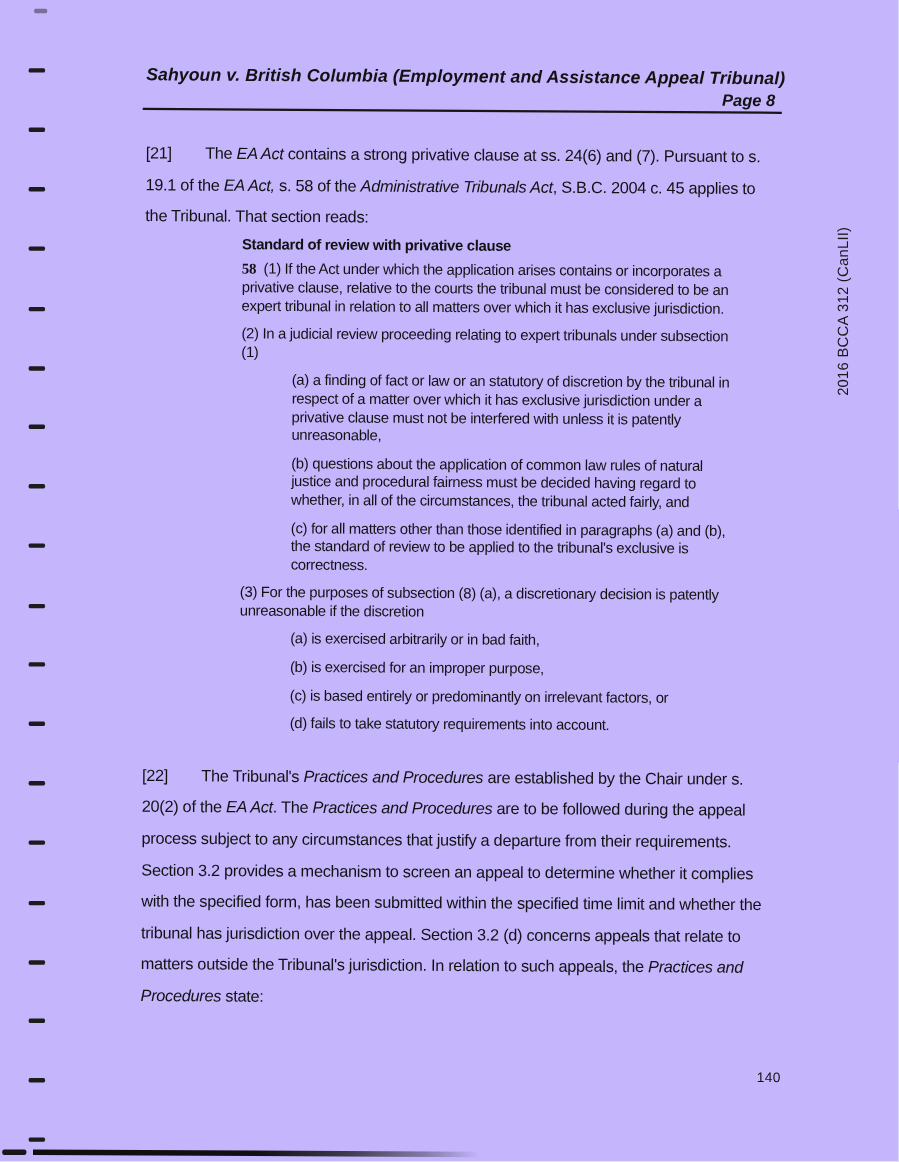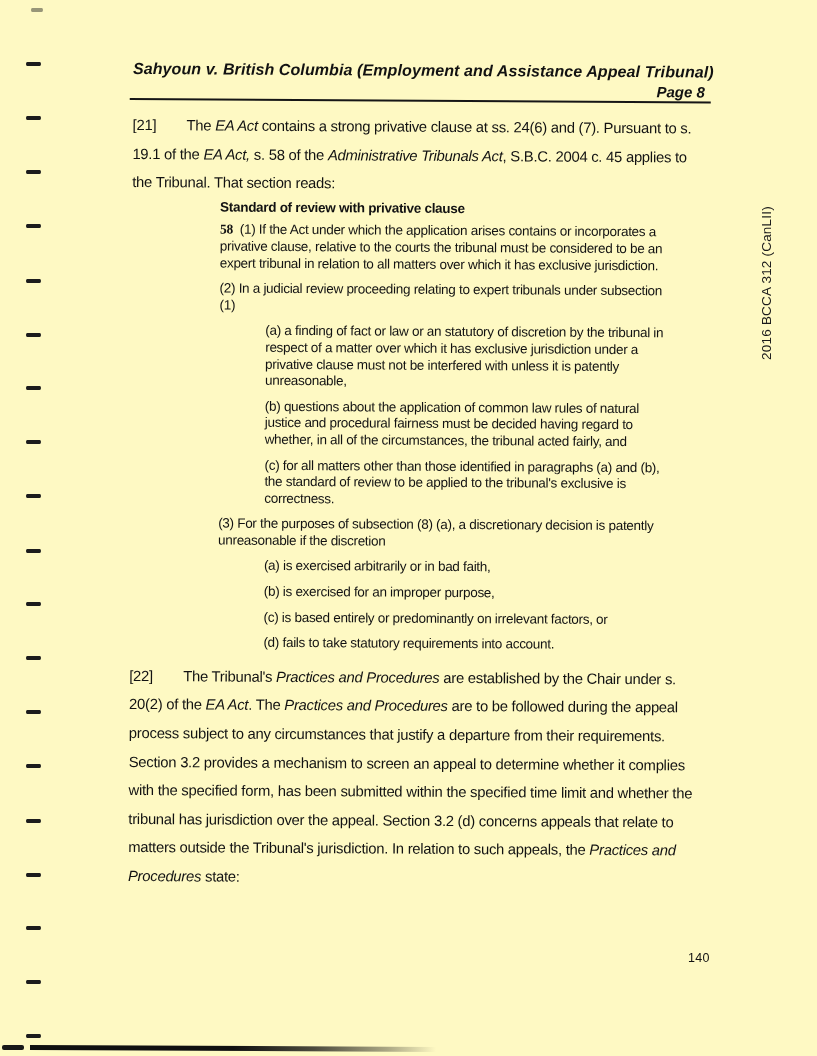--- a/index.html
+++ b/index.html
@@ -1,20 +1,20 @@
 <!DOCTYPE html>
 <html><head>
 <meta charset="utf-8">
 <style>
   html, body { margin: 0; padding: 0; background: #ffffff; }
   .page {
     position: relative;
     width: 817px;
     height: 1056px;
-    background: #fef9c3;
+    background: #c4b5fd;
     overflow: hidden;
     font-family: "Liberation Sans", sans-serif;
     color: #121212;
   }
   .content {
     position: absolute;
     left: 133px;
     top: 60px;
     width: 578px;
     transform: rotate(0.35deg);
@@ -41,21 +41,21 @@
     border-top: 2.5px solid #161616;
     margin: 1px 0 0 -3px;
     width: 581px;
   }
   .para {
     font-size: 14.8px;
     line-height: 28.6px;
     letter-spacing: -0.25px;
     margin-top: 11px;
   }
-  .para-num { display: inline-block; min-width: 54px; }
+  .para-num { display: inline-block; min-width: 54px; margin-top: 15px; }
   .it { font-style: italic; }
   .bd { font-weight: bold; font-family: Liberation Serif, serif; }
   .quote {
     margin: 2px 0 0 88px;
     width: 452px;
     font-size: 13.5px;
     line-height: 16.6px;
     letter-spacing: -0.3px;
   }
   .quote-heading { font-weight: bold; margin-bottom: 6px; }
@@ -67,21 +67,21 @@
     top: 283px;
     transform: translate(-50%, -50%) rotate(-90deg);
     white-space: nowrap;
     font-size: 13.5px;
     color: #1a1a1a;
     letter-spacing: 0.2px;
   }
   .page-number {
     position: absolute;
     left: 688px;
-    top: 951px;
+    top: 973px;
     font-size: 12.5px;
     letter-spacing: 0.3px;
   }
   .scan-mark {
     position: absolute;
     left: 26px;
     width: 15px;
     height: 4px;
     background: #1c1c1c;
     border-radius: 2px / 3px;

